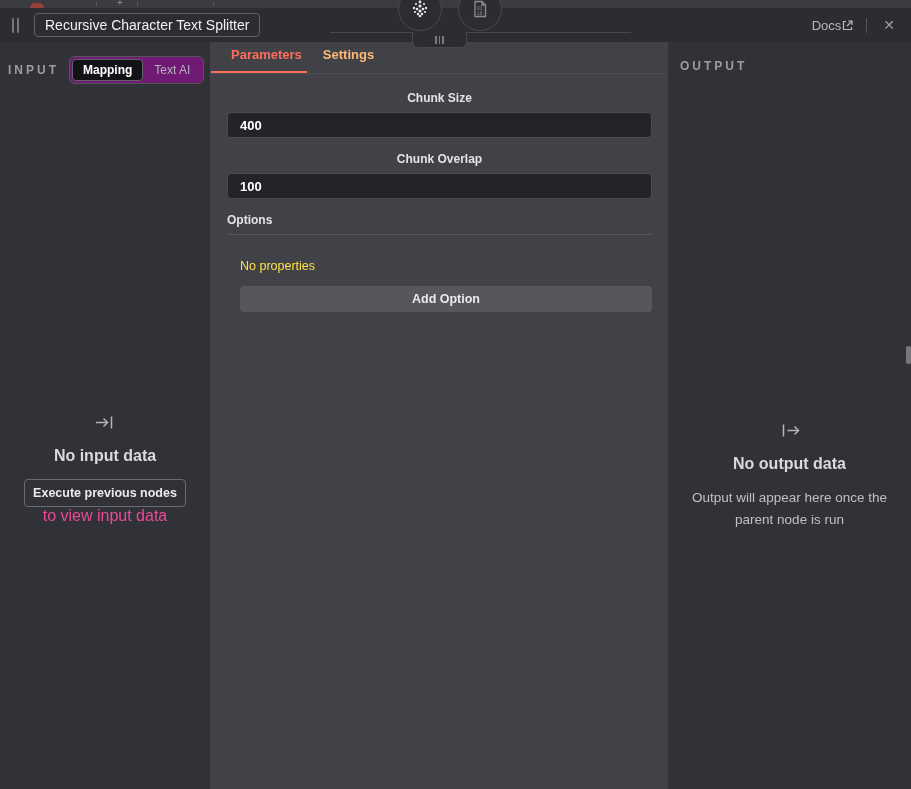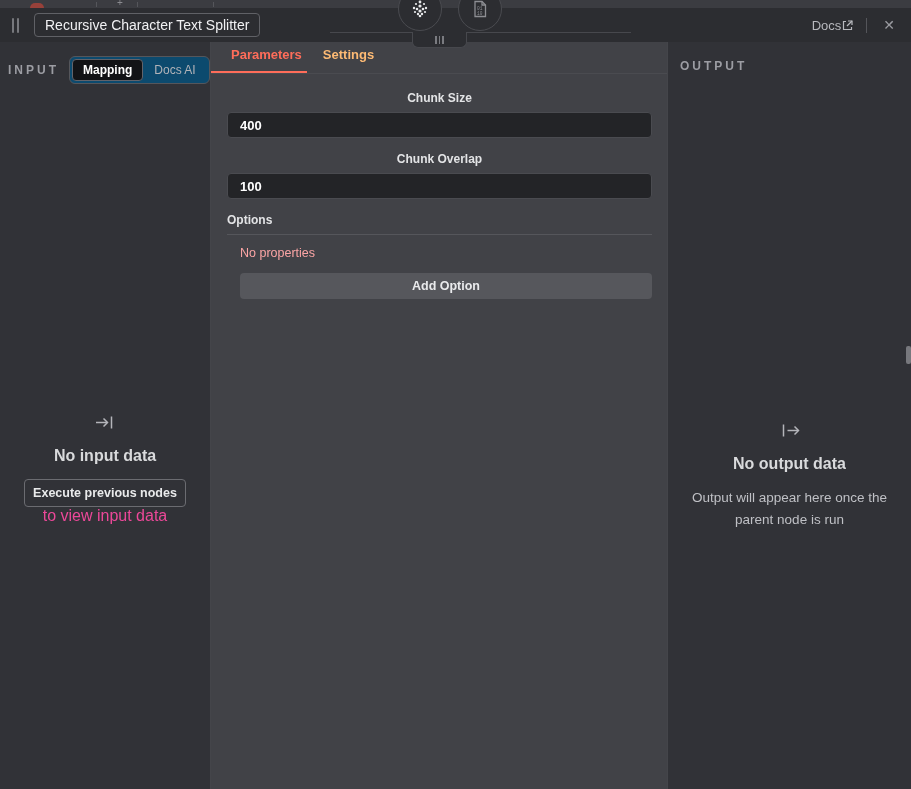--- a/index.html
+++ b/index.html
@@ -56,21 +56,21 @@
   .params-panel { flex:1; background:#414247; position:relative; }
   .output-panel { width:244px; background:#313237; border-left:1px solid #44454a; position:relative; }
 
   .panel-label {
     font-size:12px; font-weight:bold; letter-spacing:3px; color:#9c9da3;
   }
 
   
   .input-head { display:flex; align-items:center; padding:14px 8px 10px 8px; gap:10px; }
   .seg-toggle {
-    display:flex; background:#0c4a6e; border:1px solid #55565b; border-radius:6px; padding:2px;
+    display:flex; background:#701a75; border:1px solid #55565b; border-radius:6px; padding:2px;
   }
   .seg {
     font-size:12px; padding:4px 11px; border-radius:4px; color:#b2b3b8; cursor:pointer; white-space:nowrap;
   }
   .seg.active {
     background:#121316; color:#ffffff; font-weight:bold; border:1px solid #62636a; padding:3px 10px;
   }
 
   
   .empty-state { position:absolute; left:0; width:100%; text-align:center; }
@@ -96,21 +96,21 @@
   .field-label { font-size:12px; font-weight:600; color:#e3e4e6; margin-bottom:7px;text-align:center; }
   .text-input {
     width:100%; height:26px; background:#232427; border:1px solid #4a4b50; border-radius:4px;
     color:#ffffff; font-size:13px; font-weight:600; padding:0 12px;
     font-family:"Liberation Sans", sans-serif; outline:none; display:block;
   }
   .field-group { margin-bottom:14px; }
   .options-label { font-size:12px; font-weight:600; color:#e3e4e6; margin-top:10px; }
   .options-divider { height:1px; background:#55565b; margin-top:7px; }
   .options-inner { padding-left:13px; }
-  .no-props { font-size:12.5px; color:#fca5a5; margin-top:11px; }
+  .no-props { font-size:12.5px; color:#fde047; margin-top:24px; }
   .add-option-btn {
     margin-top:13px; width:100%; height:26px; background:#56575c; border:none; border-radius:4px;
     color:#e9eaec; font-size:12.5px; font-weight:600; cursor:pointer;
     font-family:"Liberation Sans", sans-serif; display:block;
   }
 
   
   .output-head { padding:14px 12px 10px 12px; }
 
   
@@ -188,21 +188,21 @@
     <i></i>
   </div>
 
 <div class="panels">
 
   <div class="input-panel">
     <div class="input-head">
       <span class="panel-label">INPUT</span>
       <div class="seg-toggle">
         <span class="seg active">Mapping</span>
-        <span class="seg">Docs AI</span>
+        <span class="seg">Text AI</span>
       </div>
     </div>
     <div class="empty-state input-empty">
       <span class="empty-icon">
         <svg width="20" height="15" viewBox="0 0 20 15" fill="none" stroke="#b4b5ba" stroke-width="1.5">
           <path d="M1 7.5 H12"></path>
           <path d="M8.5 3.5 L12.5 7.5 L8.5 11.5"></path>
           <path d="M16.5 1.5 V13.5"></path>
         </svg>
       </span>

